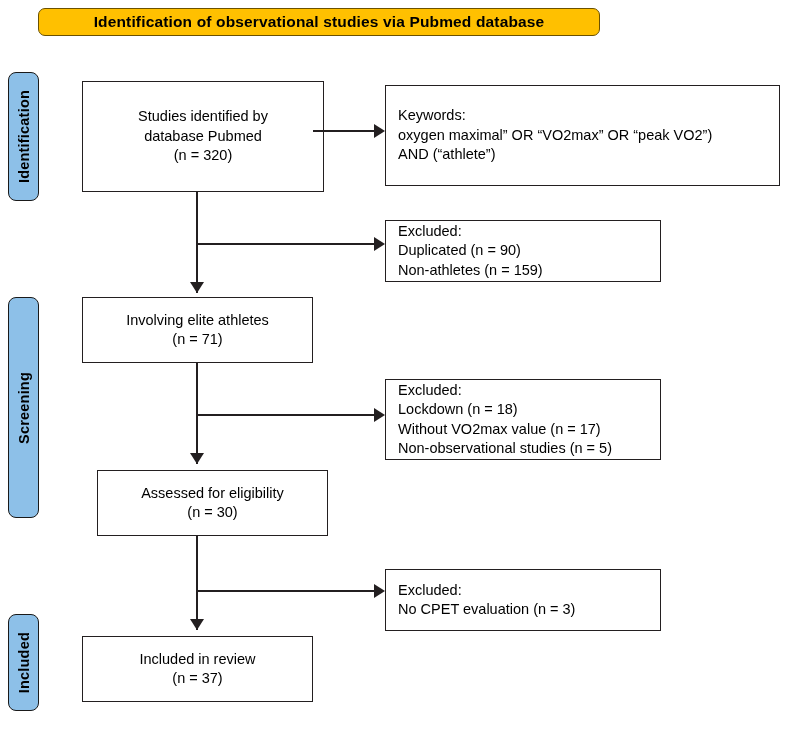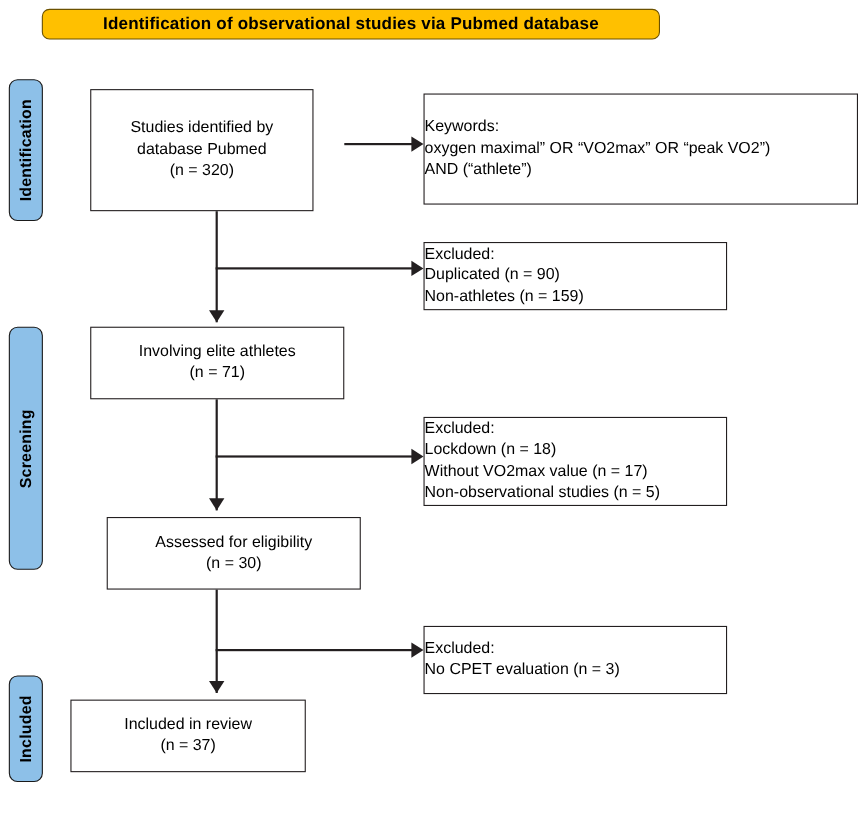--- a/index.html
+++ b/index.html
@@ -75,36 +75,36 @@
     flex-direction: column;
     justify-content: center;
   }
   .flow-box.centered {
     align-items: center;
     text-align: center;
   }
   .flow-box.leftal {
     align-items: flex-start;
     text-align: left;
-    padding-left: 0;
+    padding-left: 12px;
     padding-right: 4px;
   }
   .box-line {
     font-size: 14.5px;
     color: #000000;
     line-height: 19.5px;
     white-space: nowrap;
   }
   .flow-box.leftal .box-line { white-space: normal; }
 
   
-  #box-identified   { left: 82px; top: 81px;  width: 203px; height: 111px; }
+  #box-identified   { left: 82px; top: 81px;  width: 242px; height: 111px; }
   #box-elite        { left: 82px; top: 297px; width: 231px; height: 66px; text-align: center;  }
   #box-assessed     { left: 82px; top: 470px; width: 231px; height: 66px; margin-left: 15px;  }
-  #box-included     { left: 64px; top: 636px; width: 214px; height: 66px;  }
+  #box-included     { left: 82px; top: 636px; width: 231px; height: 66px;  }
 
   
   #box-keywords     { left: 385px; top: 85px;  width: 395px; height: 101px; }
   #box-excluded-1   { left: 385px; top: 220px; width: 276px; height: 62px;  }
   #box-excluded-2   { left: 385px; top: 379px; width: 276px; height: 81px;  }
   #box-excluded-3   { left: 385px; top: 569px; width: 276px; height: 62px;  }
 
   
   .conn-v {
     position: absolute;

